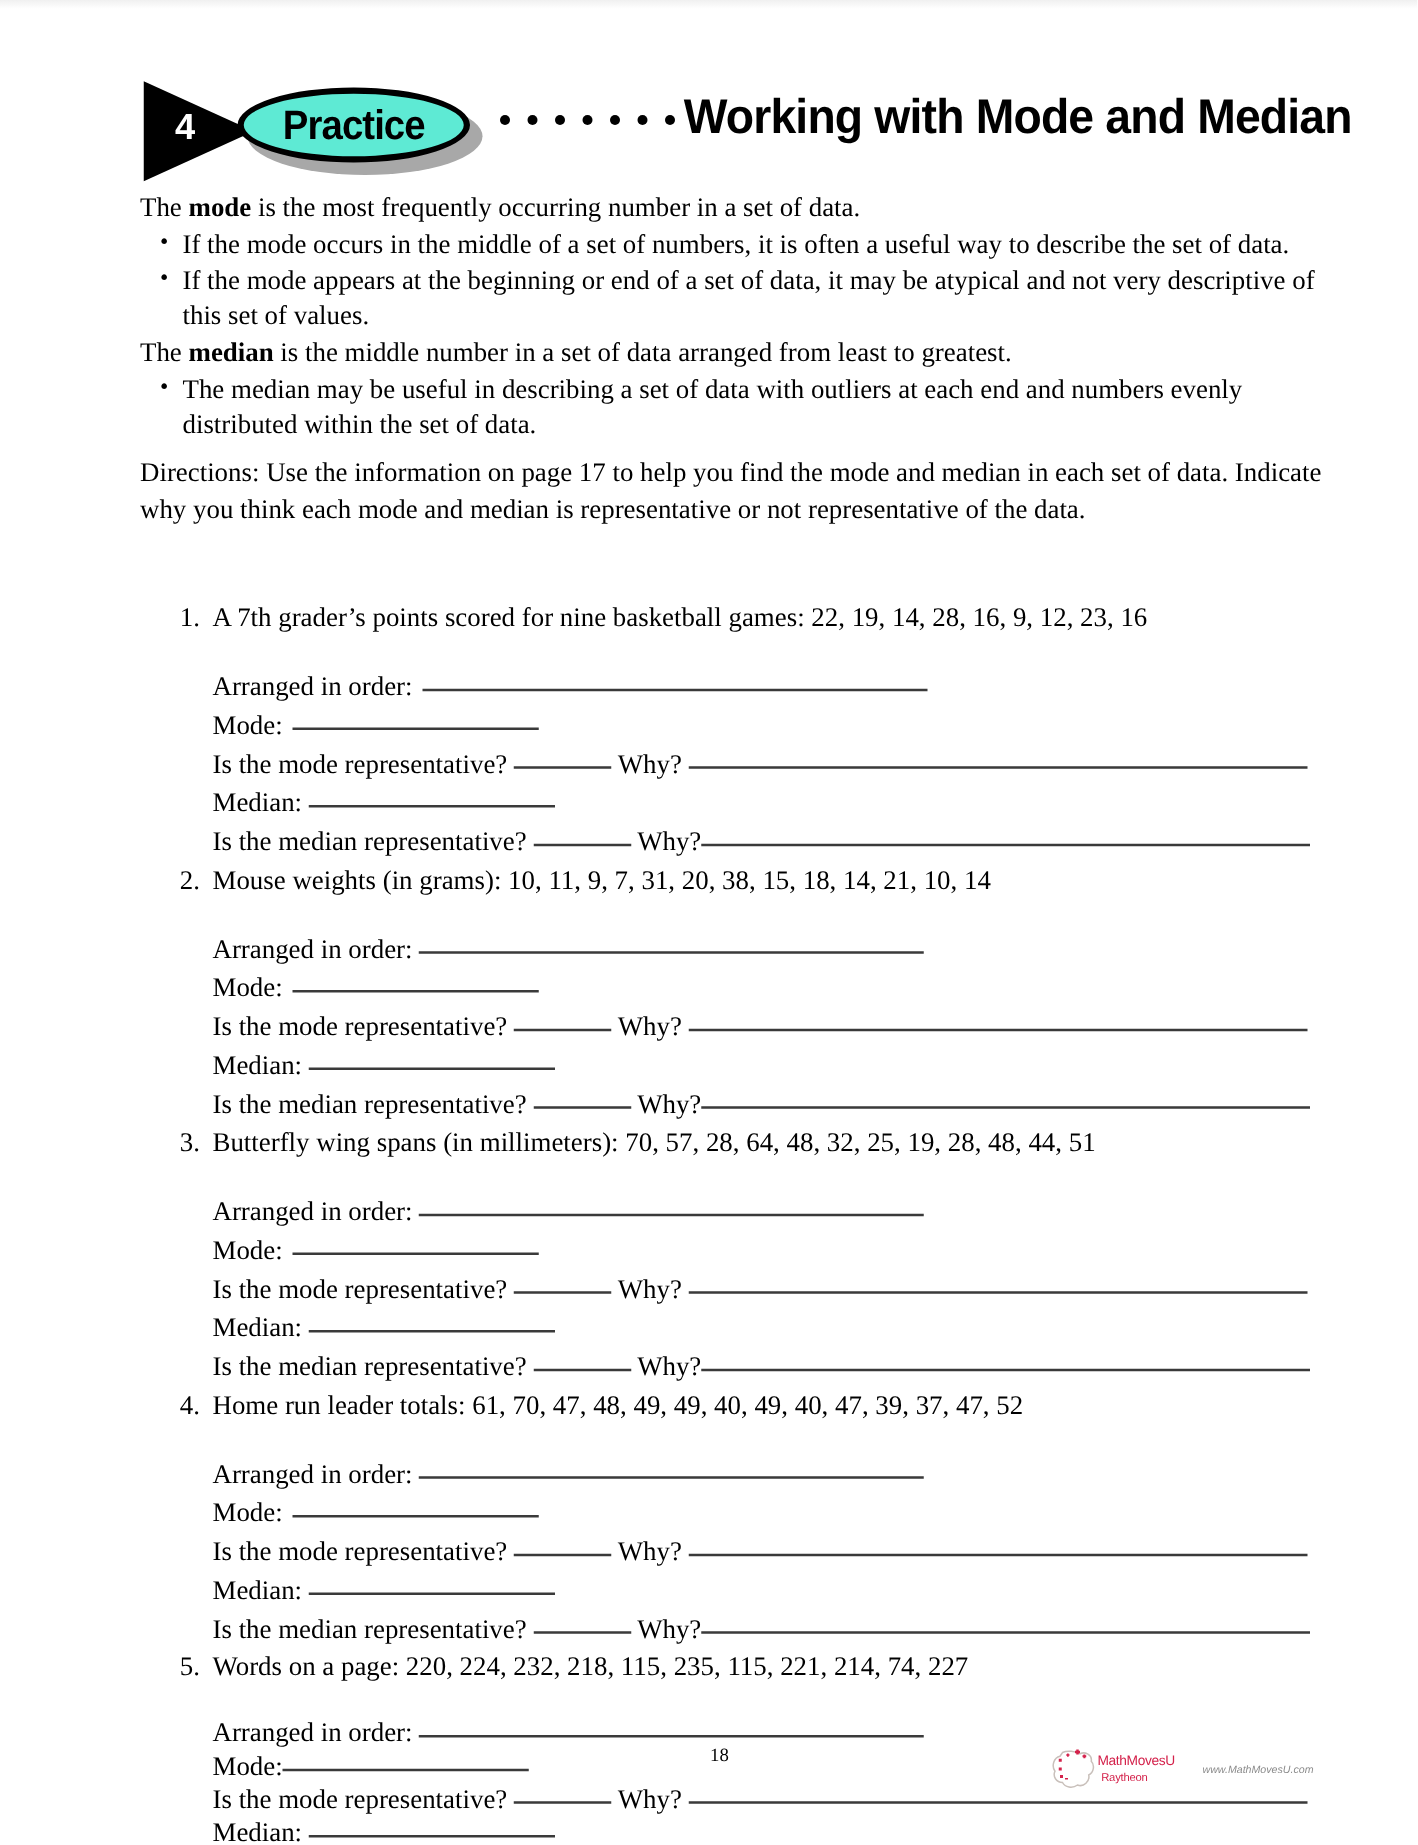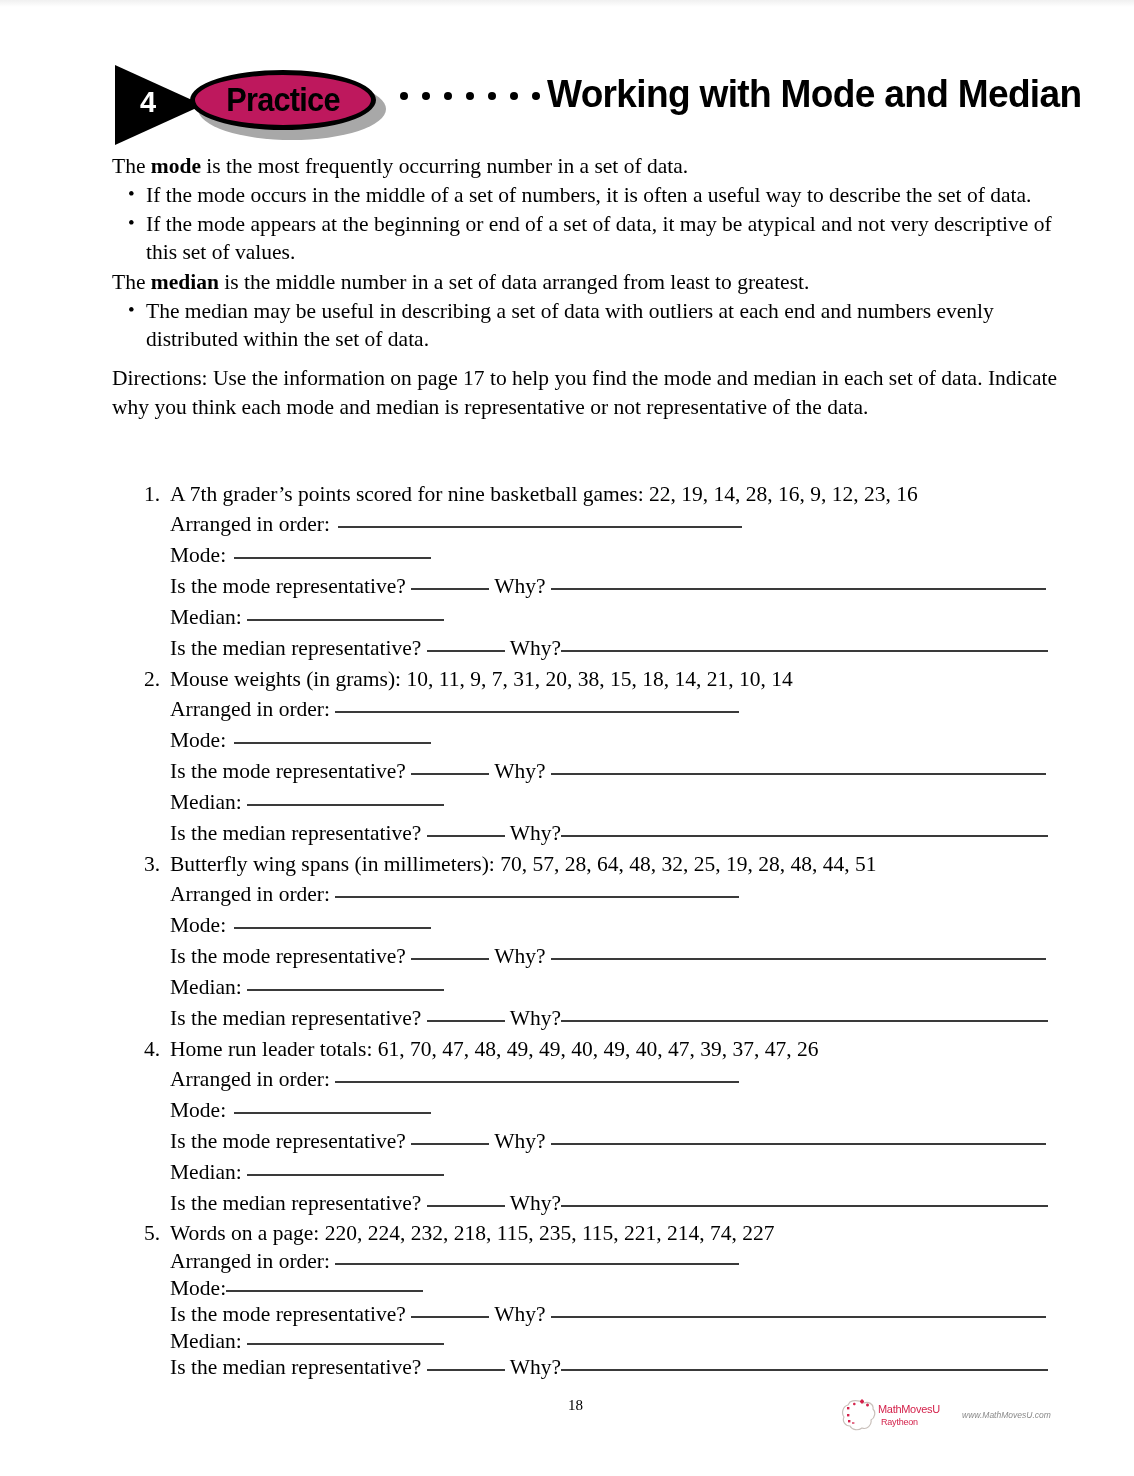--- a/index.html
+++ b/index.html
@@ -74,21 +74,21 @@
     border-radius: 50%;
     background: #a8a8a8;
   }
   .oval {
     position: absolute;
     left: 78px;
     top: 8px;
     width: 186px;
     height: 60px;
     border-radius: 50%;
-    background: #be185d;
+    background: #5eead4;
     border: 5px solid #000000;
     box-sizing: border-box;
   }
   .oval-label {
     position: absolute;
     left: 0;
     top: 0;
     width: 100%;
     height: 100%;
     display: flex;
@@ -187,20 +187,21 @@
   }
   .q-num {
     position: absolute;
     left: 22px;
     top: 0;
     width: 26px;
     text-align: right;
   }
   .q-lines {
     padding-left: 58px;
+    margin-top: 25px;
   }
   .ans-row {
     font-size: 21.5px;
     line-height: 31px;
     white-space: nowrap;
   }
   .compact .q-head { line-height: 29px; }
   .compact .ans-row { line-height: 26.5px; }
 
   .rule {
@@ -349,21 +350,21 @@
         <div class="ans-row"><span>Arranged in order:</span> <span class="rule r-arranged"></span></div>
         <div class="ans-row"><span>Mode:</span><span class="gap-sm"></span><span class="rule r-mode"></span></div>
         <div class="ans-row"><span>Is the mode representative?</span> <span class="rule r-short"></span> <span>Why?</span> <span class="rule r-why"></span></div>
         <div class="ans-row"><span>Median:</span> <span class="rule r-mode"></span></div>
         <div class="ans-row"><span>Is the median representative?</span> <span class="rule r-short"></span> <span>Why?</span><span class="rule r-why2"></span></div>
       </div>
     </div>
 
     <div class="question">
       <div class="q-head">
-        <span class="q-num">4.</span><span>Home run leader totals: 61, 70, 47, 48, 49, 49, 40, 49, 40, 47, 39, 37, 47, 26</span>
+        <span class="q-num">4.</span><span>Home run leader totals: 61, 70, 47, 48, 49, 49, 40, 49, 40, 47, 39, 37, 47, 52</span>
       </div>
       <div class="q-lines">
         <div class="ans-row"><span>Arranged in order:</span> <span class="rule r-arranged"></span></div>
         <div class="ans-row"><span>Mode:</span><span class="gap-sm"></span><span class="rule r-mode"></span></div>
         <div class="ans-row"><span>Is the mode representative?</span> <span class="rule r-short"></span> <span>Why?</span> <span class="rule r-why"></span></div>
         <div class="ans-row"><span>Median:</span> <span class="rule r-mode"></span></div>
         <div class="ans-row"><span>Is the median representative?</span> <span class="rule r-short"></span> <span>Why?</span><span class="rule r-why2"></span></div>
       </div>
     </div>
 

